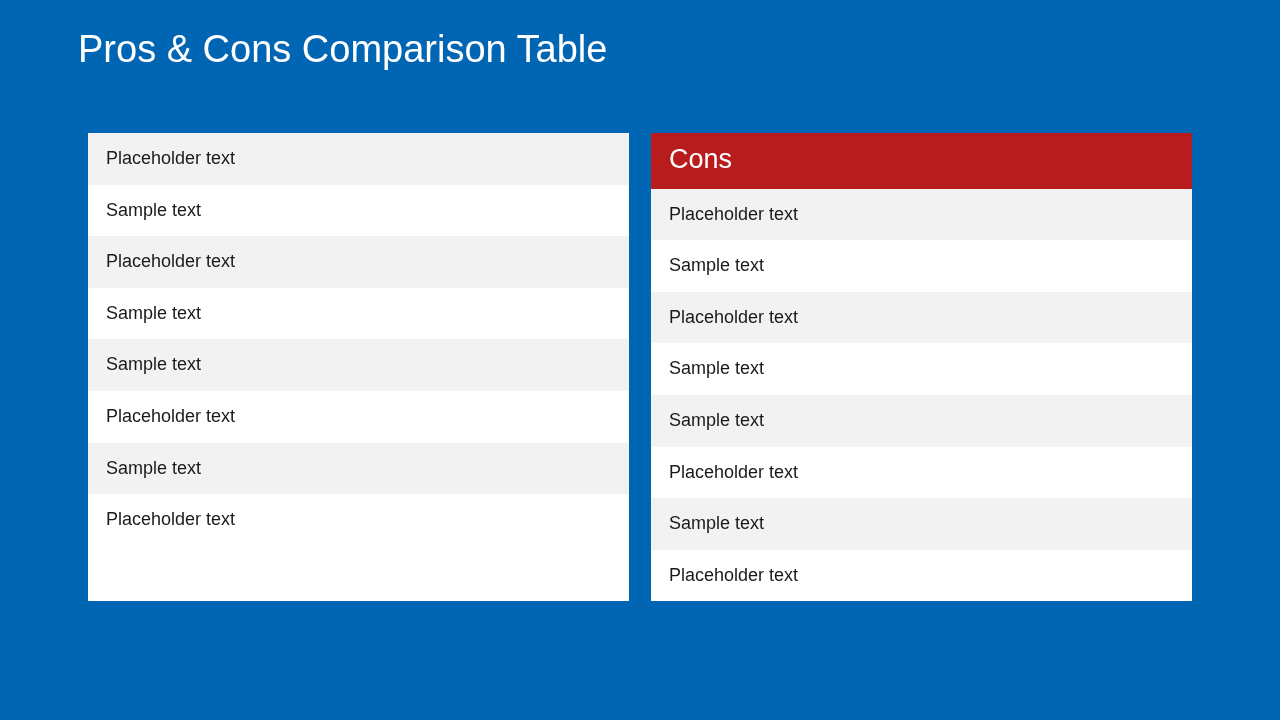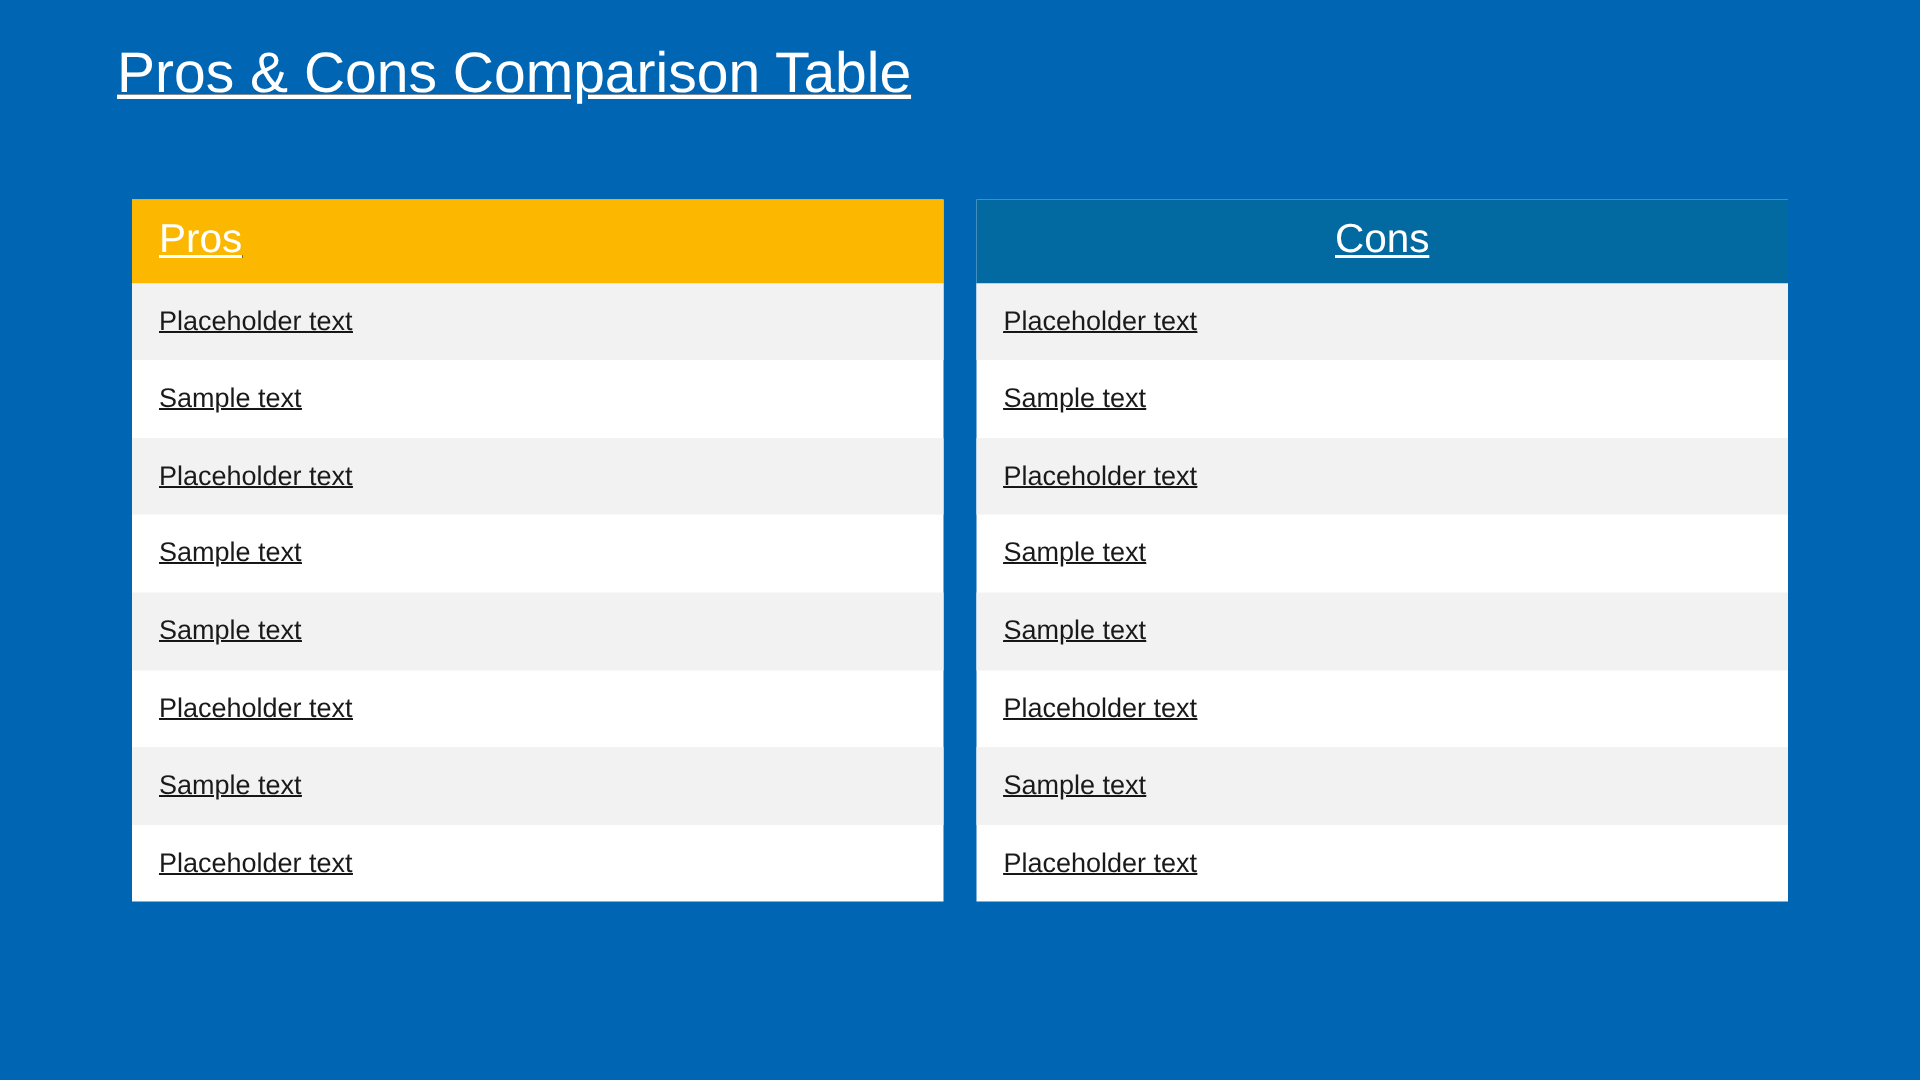--- a/index.html
+++ b/index.html
@@ -1,15 +1,15 @@
 <!DOCTYPE html>
 <html><head>
   <meta charset="utf-8">
   <style>
-    * { margin: 0; padding: 0; box-sizing: border-box; text-decoration: underline; }
+    * { margin: 0; padding: 0; box-sizing: border-box; }
     body {
       width: 1280px;
       height: 720px;
       background-color: #0065b3;
       font-family: "Segoe UI", Arial, Helvetica, sans-serif;
       overflow: hidden;
     }
     .slide-title {
       color: #ffffff;
       font-size: 38px;
@@ -26,38 +26,37 @@
       background: #ffffff;
     }
     .table-header {
       color: #ffffff;
       font-size: 27px;
       font-weight: 400;
       padding: 12px 18px 14px 18px;
       line-height: 1.1;
     }
     .hdr-pros  { background-color: #fcb800; }
-    .hdr-cons  { background-color: #0369a1; text-align: center; }
+    .hdr-cons  { background-color: #b91c1c; }
     .row {
       font-size: 18px;
       color: #1a1a1a;
       padding: 15px 18px;
       line-height: 1.2;
     }
     .row-alt { background-color: #f2f2f2; }
   </style>
 </head>
 <body>
 
 <h1 class="slide-title">Pros &amp; Cons Comparison Table</h1>
 
 <div class="tables-wrap">
 
   <div class="table">
-    <div class="table-header hdr-pros">Pros</div>
     <div class="row row-alt">Placeholder text</div>
     <div class="row">Sample text</div>
     <div class="row row-alt">Placeholder text</div>
     <div class="row">Sample text</div>
     <div class="row row-alt">Sample text</div>
     <div class="row">Placeholder text</div>
     <div class="row row-alt">Sample text</div>
     <div class="row">Placeholder text</div>
   </div>
 

